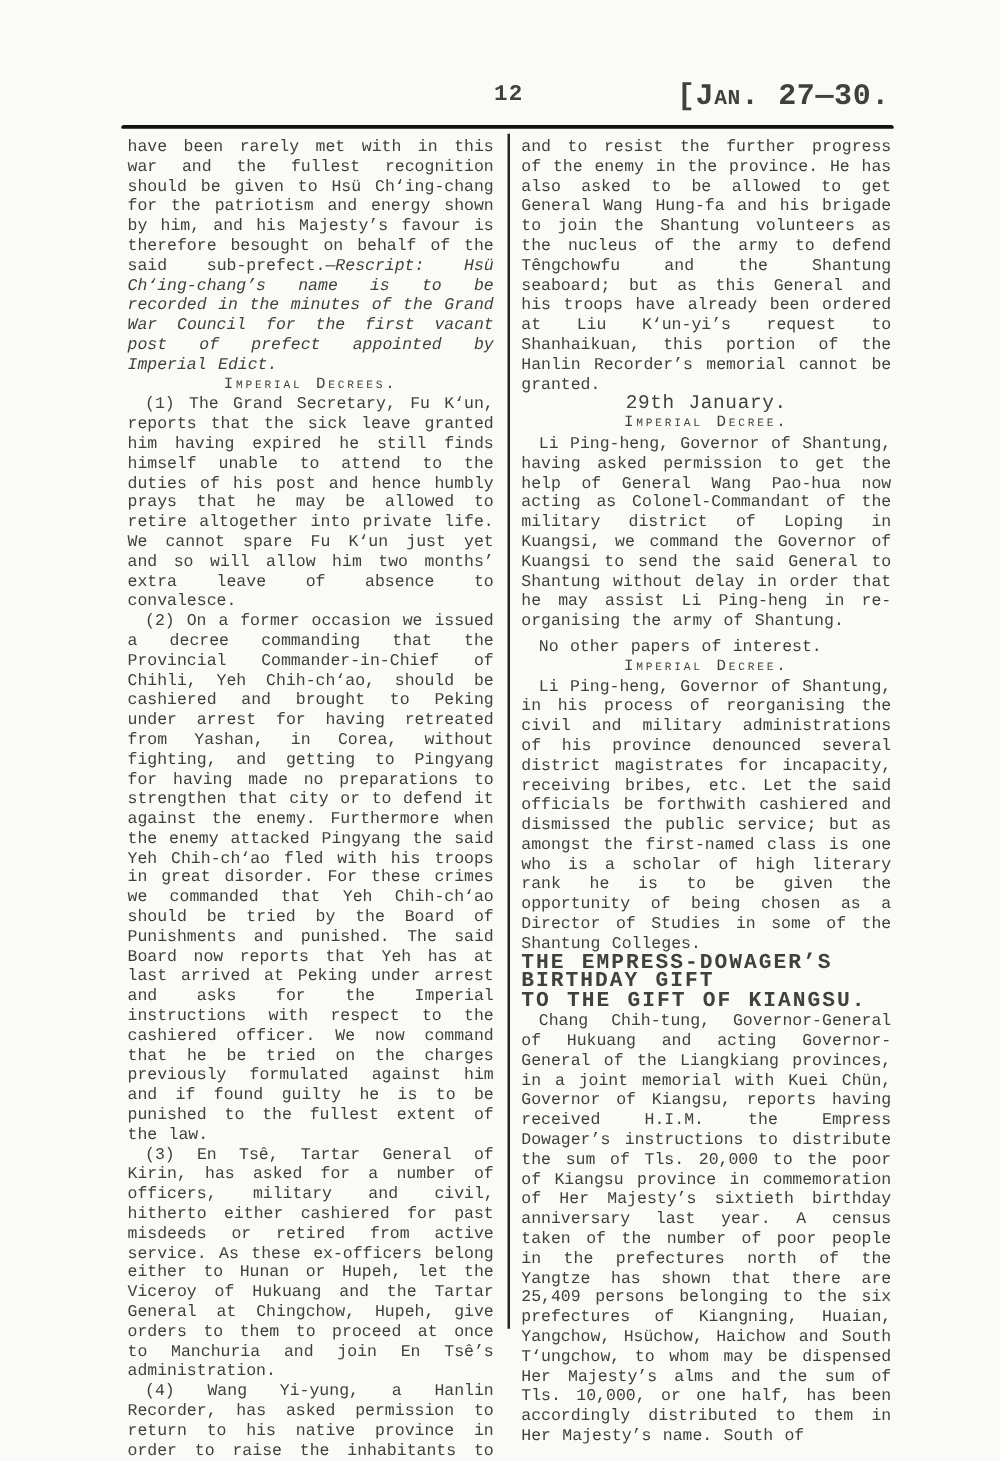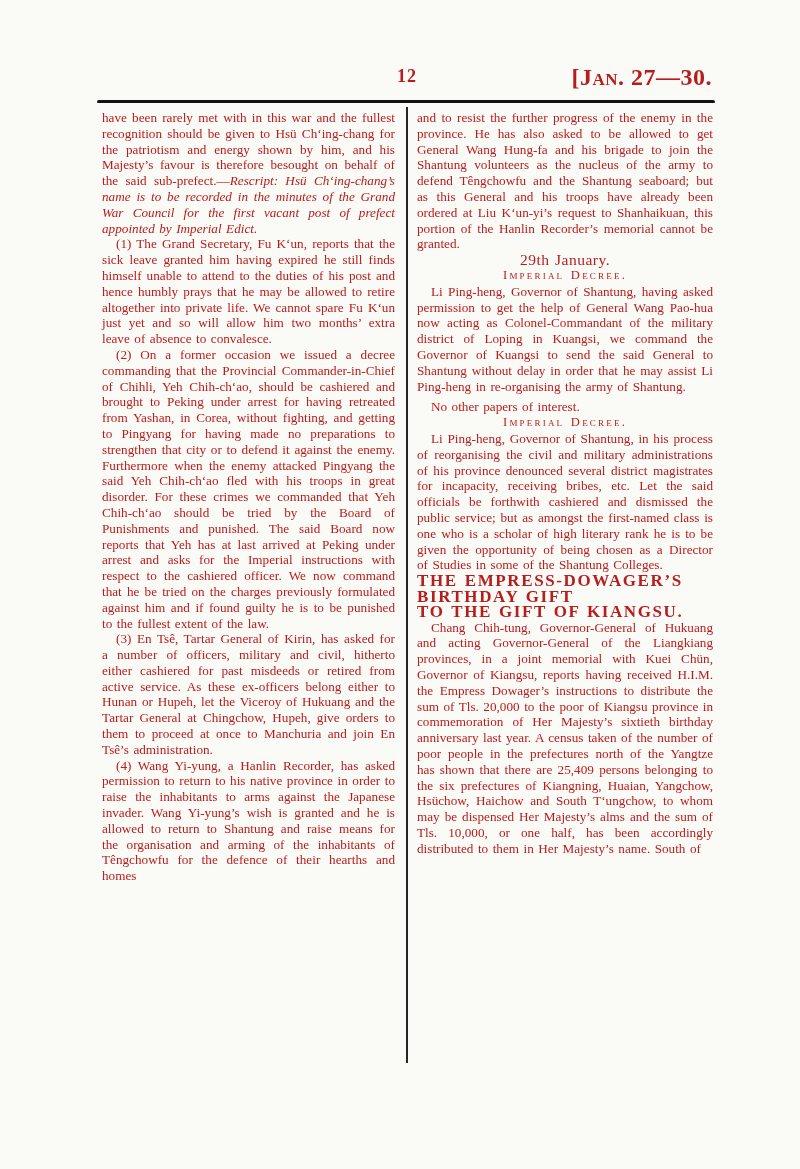--- a/index.html
+++ b/index.html
@@ -1,22 +1,22 @@
 <!DOCTYPE html>
 <html><head>
 <meta charset="utf-8">
 <style>
   html, body { margin: 0; padding: 0; background: #f7f7f4; }
   .page {
     position: relative;
     width: 800px;
     height: 1169px;
     background: #fafaf7;
-    font-family: Liberation Serif, serif;
-    color: #b91c1c;
+    font-family: Liberation Mono, monospace;
+    color: #404040;
     overflow: hidden;
   }
   .header {
     position: absolute;
     top: 64px; left: 100px; width: 614px; height: 30px;
     font-size: 18px; font-weight: bold;
   }
   .pagenum {
     position: absolute; left: 0; right: 0; top: 2px;
     text-align: center; letter-spacing: 1px;
@@ -72,20 +72,21 @@
   <div class="header">
     <span class="pagenum">12</span>
     <span class="daterange">[Jan. 27—30.</span>
   </div>
 
   <div class="hrule"></div>
   <div class="vrule"></div>
 
   <div class="col col-left">
     <p class="cont"><span>have been rarely met with in this war and the fullest recognition should be given to Hsü Ch‘ing-chang for the patriotism and energy shown by him, and his Majesty’s favour is therefore besought on behalf of the said sub-prefect.—</span><em class="rescript">Rescript: Hsü Ch‘ing-chang’s name is to be recorded in the minutes of the Grand War Council for the first vacant post of prefect appointed by Imperial Edict.</em></p>
+    <p class="decree-h">Imperial Decrees.</p>
     <p class="ind">(1) The Grand Secretary, Fu K‘un, reports that the sick leave granted him having expired he still finds himself unable to attend to the duties of his post and hence humbly prays that he may be allowed to retire altogether into private life. We cannot spare Fu K‘un just yet and so will allow him two months’ extra leave of absence to convalesce.</p>
     <p class="ind">(2) On a former occasion we issued a decree commanding that the Provincial Commander-in-Chief of Chihli, Yeh Chih-ch‘ao, should be cashiered and brought to Peking under arrest for having retreated from Yashan, in Corea, without fighting, and getting to Pingyang for having made no preparations to strengthen that city or to defend it against the enemy. Furthermore when the enemy attacked Pingyang the said Yeh Chih-ch‘ao fled with his troops in great disorder. For these crimes we commanded that Yeh Chih-ch‘ao should be tried by the Board of Punishments and punished. The said Board now reports that Yeh has at last arrived at Peking under arrest and asks for the Imperial instructions with respect to the cashiered officer. We now command that he be tried on the charges previously formulated against him and if found guilty he is to be punished to the fullest extent of the law.</p>
     <p class="ind">(3) En Tsê, Tartar General of Kirin, has asked for a number of officers, military and civil, hitherto either cashiered for past misdeeds or retired from active service. As these ex-officers belong either to Hunan or Hupeh, let the Viceroy of Hukuang and the Tartar General at Chingchow, Hupeh, give orders to them to proceed at once to Manchuria and join En Tsê’s administration.</p>
     <p class="ind">(4) Wang Yi-yung, a Hanlin Recorder, has asked permission to return to his native province in order to raise the inhabitants to arms against the Japanese invader. Wang Yi-yung’s wish is granted and he is allowed to return to Shantung and raise means for the organisation and arming of the inhabitants of Têngchowfu for the defence of their hearths and homes</p>
   </div>
 
   <div class="col col-right">
     <p>and to resist the further progress of the enemy in the province. He has also asked to be allowed to get General Wang Hung-fa and his brigade to join the Shantung volunteers as the nucleus of the army to defend Têngchowfu and the Shantung seaboard; but as this General and his troops have already been ordered at Liu K‘un-yi’s request to Shanhaikuan, this portion of the Hanlin Recorder’s memorial cannot be granted.</p>
     <p class="date-h">29th January.</p>
     <p class="decree-h">Imperial Decree.</p>

